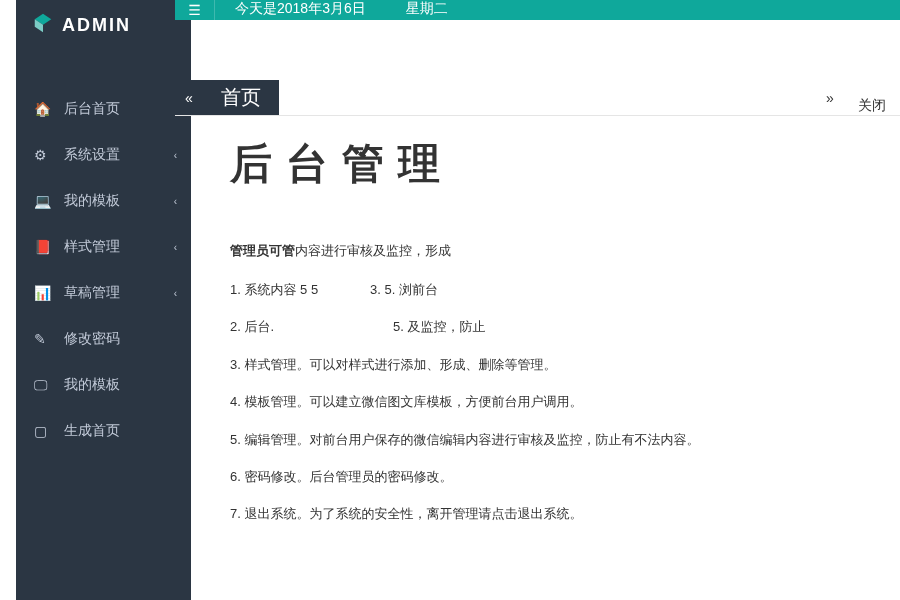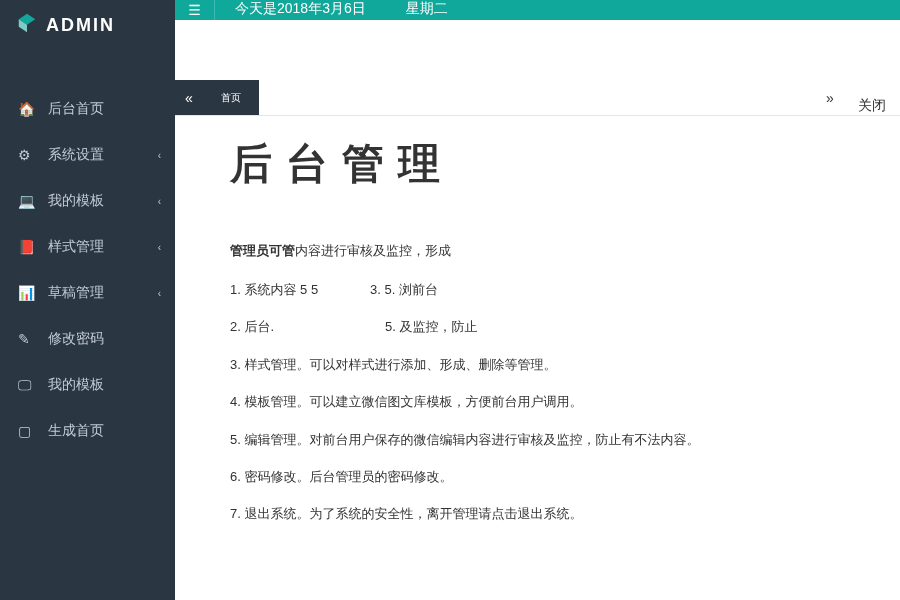--- a/index.html
+++ b/index.html
@@ -1,48 +1,48 @@
 <!DOCTYPE html>
 <html><head>
   <meta charset="utf-8">
   <style>
     * { margin: 0; padding: 0; box-sizing: border-box; }
     body { font-family: "Microsoft YaHei", Arial, sans-serif; font-size: 13px; color: #333; background: #fff; width: 900px; height: 600px; overflow: hidden; position: relative; }
     
-    .sidebar { position: absolute; left: 0; top: 0; width: 175px; height: 600px; background: #2b3643; }
+    .sidebar { position: absolute; left: 16px; top: 0; width: 175px; height: 600px; background: #2b3643; }
     .logo { display: flex; align-items: center; padding: 12px 16px; color: #fff; font-size: 18px; font-weight: bold; letter-spacing: 2px; }
     .logo-icon { margin-right: 8px; }
     .nav { margin-top: 35px; }
     .nav-item { display: flex; align-items: center; padding: 14px 18px; color: #c2cad8; font-size: 14px; cursor: pointer; position: relative; }
     .nav-icon { width: 16px; margin-right: 14px; font-size: 14px; display: inline-flex; }
     .nav-chevron { position: absolute; right: 14px; font-size: 10px; }
     
     .topbar { position: absolute; left: 175px; top: 0; right: 0; height: 20px; background: #0fa89b; color: #fff; display: flex; align-items: flex-start; font-size: 14px; overflow: hidden; }
     .topbar-menu { width: 40px; height: 20px; background: #0fa89b; display: flex; align-items: center; justify-content: center; border-right: 1px solid rgba(255,255,255,0.2); }
     .topbar-msg { padding: 0 8px; white-space: nowrap; flex: 1; }
     .topbar-date { padding: 0 20px; white-space: nowrap; }
     .topbar-weekday { padding: 0 20px; white-space: nowrap; }
     
     .tabbar { position: absolute; left: 175px; top: 80px; right: 0; height: 36px; background: #fff; border-bottom: 1px solid #e5e5e5; display: flex; align-items: stretch; }
     .tab-nav { width: 28px; display: flex; align-items: center; justify-content: center; cursor: pointer; font-size: 14px; }
     .tab-nav.dark { background: #2b3643; color: #fff; }
-    .tab { padding: 0 18px; display: flex; align-items: center; background: #2b3643; color: #fff; font-size: 10px; cursor: pointer; }
+    .tab { padding: 0 18px; display: flex; align-items: center; background: #2b3643; color: #fff; font-size: 20px; cursor: pointer; }
     .tab-spacer { flex: 1; }
     .tab-close { padding: 0 14px; display: flex; align-items: flex-end; font-size: 14px; cursor: pointer; }
     
     .content { position: absolute; left: 175px; top: 116px; right: 0; bottom: 0; padding: 20px 55px; overflow: auto; }
     .page-title { font-size: 42px; letter-spacing: 14px; font-weight: 700; margin-bottom: 50px; color: #333; }
     .admin-line { font-size: 13px; margin-bottom: 18px; }
     .admin-line b { font-weight: bold; }
     .feature-list { font-size: 13px; line-height: 1.8; color: #333; }
     .feature-list li { list-style: none; margin-bottom: 14px; }
     .row1 { display: flex; }
     .row1 .c1 { width: 140px; }
     .row1 .c2 { }
-    .row2 { display: flex; }
+    .row2 { display: flex; gap: 8px; }
     .row2 .c1 { width: 155px; }
   </style>
 </head>
 <body>
 
 <div class="sidebar">
   <div class="logo">
     <span class="logo-icon">
       <svg width="22" height="22" viewBox="0 0 24 24" fill="none">
           <path d="M12 2 L3 8 L12 14 L21 8 Z" fill="#0fa89b"></path>

